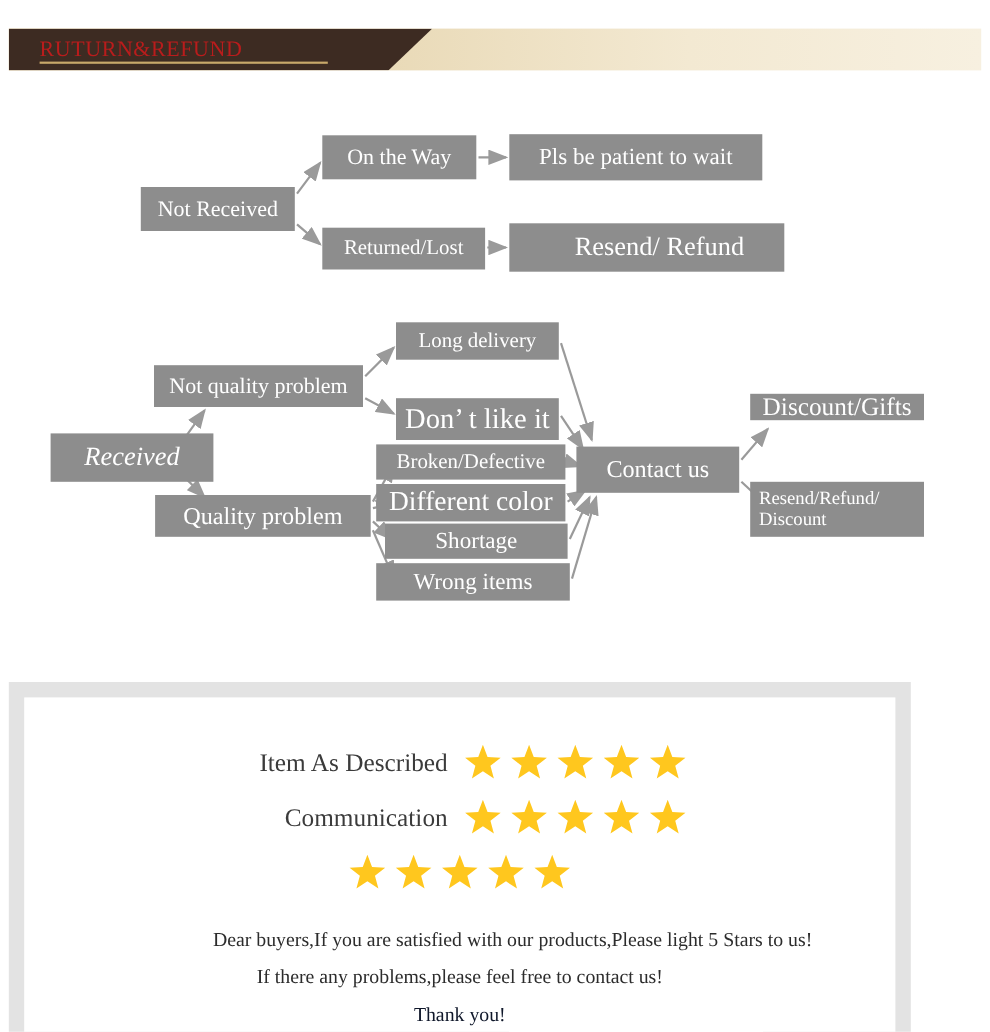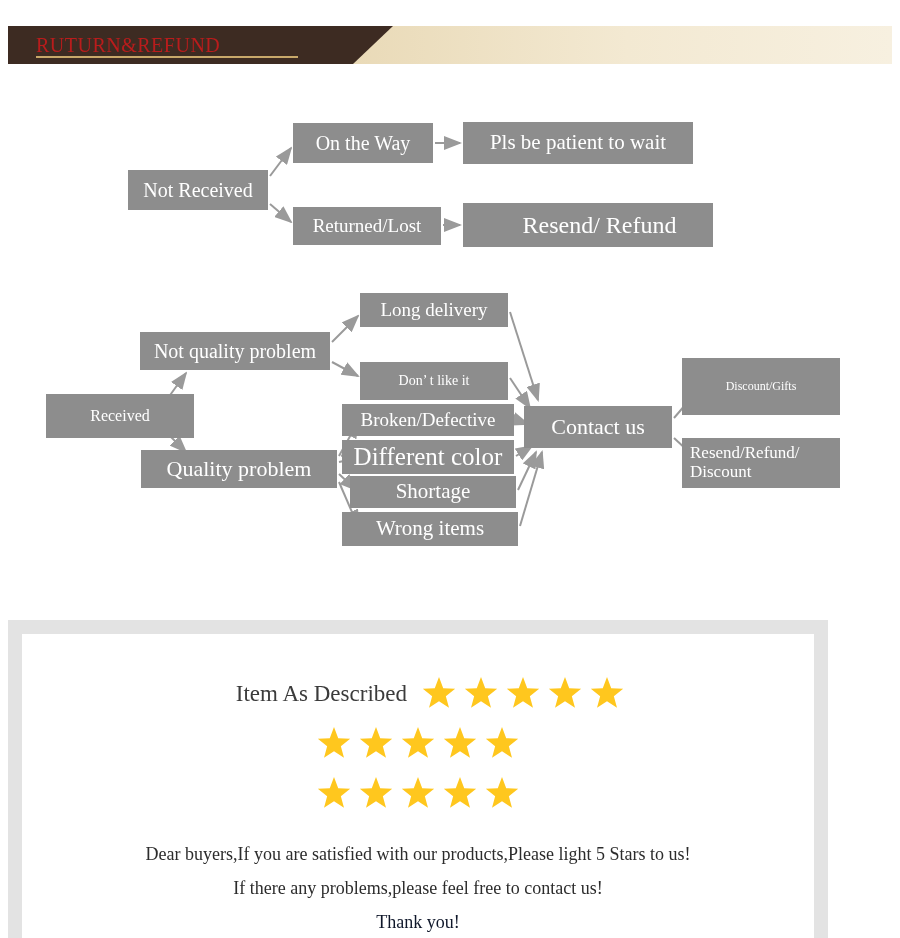--- a/index.html
+++ b/index.html
@@ -179,31 +179,31 @@
         <path d="M 666 340 L 690 312"></path>
         <path d="M 666 360 L 694 386"></path>
       </g>
   </svg>
   <div id="flow-nodes">
       <div class="node" style="left: 120px; top: 92px; width: 140px; height: 40px; font-size: 20px;">Not Received</div>
       <div class="node" style="left: 285px; top: 45px; width: 140px; height: 40px; font-size: 20px;">On the Way</div>
       <div class="node" style="left: 455px; top: 44px; width: 230px; height: 42px; font-size: 21px;">Pls be patient to wait</div>
       <div class="node" style="left: 285px; top: 129px; width: 148px; height: 38px; font-size: 19px;">Returned/Lost</div>
       <div class="node" style="left: 455px; top: 125px; width: 250px; height: 44px; font-size: 24px; padding-left: 31px;">Resend/ Refund</div>
-      <div class="node" style="left: 38px; top: 316px; width: 148px; height: 44px; font-size: 16px;">Received</div>
+      <div class="node" style="left: 38px; top: 316px; width: 148px; height: 44px; font-size: 24px; font-style: italic;">Received</div>
       <div class="node" style="left: 132px; top: 254px; width: 190px; height: 38px; font-size: 20px;">Not quality problem</div>
       <div class="node" style="left: 133px; top: 372px; width: 196px; height: 38px; font-size: 22px;">Quality problem</div>
       <div class="node" style="left: 352px; top: 215px; width: 148px; height: 34px; font-size: 19px;">Long delivery</div>
-      <div class="node" style="left: 352px; top: 284px; width: 148px; height: 38px; font-size: 14px;">Don’ t like it</div>
+      <div class="node" style="left: 352px; top: 284px; width: 148px; height: 38px; font-size: 26px;">Don’ t like it</div>
       <div class="node" style="left: 334px; top: 326px; width: 172px; height: 32px; font-size: 19px;">Broken/Defective</div>
       <div class="node" style="left: 334px; top: 362px; width: 172px; height: 34px; font-size: 25px;">Different color</div>
       <div class="node" style="left: 342px; top: 398px; width: 166px; height: 32px; font-size: 21px;">Shortage</div>
       <div class="node" style="left: 334px; top: 434px; width: 176px; height: 34px; font-size: 21px;">Wrong items</div>
       <div class="node" style="left: 516px; top: 328px; width: 148px; height: 42px; font-size: 22px;">Contact us</div>
-      <div class="node" style="left: 674px; top: 280px; width: 158px; height: 57px; font-size: 12px;">Discount/Gifts</div>
+      <div class="node" style="left: 674px; top: 280px; width: 158px; height: 24px; font-size: 23px;">Discount/Gifts</div>
       <div class="node left" style="left: 674px; top: 360px; width: 158px; height: 50px; font-size: 17px;">Resend/Refund/
 Discount</div>
     </div>
 </div>
 
 <div id="rating-card">
   <div id="rating-inner">
     <div id="rating-rows">
         <div class="rating-row" style="left: 0px; top: 42px; width: 100%; justify-content: center;">
           <div class="rating-label">Item As Described</div>
@@ -219,20 +219,21 @@
             </svg>
             <svg class="star" viewBox="0 0 36 36">
               <polygon points="18.00,1.00 22.23,12.18 34.17,12.75 24.85,20.22 27.99,31.75 18.00,25.20 8.01,31.75 11.15,20.22 1.83,12.75 13.77,12.18" fill="#ffc71e"></polygon>
             </svg>
             <svg class="star" viewBox="0 0 36 36">
               <polygon points="18.00,1.00 22.23,12.18 34.17,12.75 24.85,20.22 27.99,31.75 18.00,25.20 8.01,31.75 11.15,20.22 1.83,12.75 13.77,12.18" fill="#ffc71e"></polygon>
             </svg>
           </div>
         </div>
         <div class="rating-row" style="left: 0px; top: 92px; width: 100%; justify-content: center;">
+          <div class="rating-label">Communication</div>
           <div class="stars">
             <svg class="star" viewBox="0 0 36 36">
               <polygon points="18.00,1.00 22.23,12.18 34.17,12.75 24.85,20.22 27.99,31.75 18.00,25.20 8.01,31.75 11.15,20.22 1.83,12.75 13.77,12.18" fill="#ffc71e"></polygon>
             </svg>
             <svg class="star" viewBox="0 0 36 36">
               <polygon points="18.00,1.00 22.23,12.18 34.17,12.75 24.85,20.22 27.99,31.75 18.00,25.20 8.01,31.75 11.15,20.22 1.83,12.75 13.77,12.18" fill="#ffc71e"></polygon>
             </svg>
             <svg class="star" viewBox="0 0 36 36">
               <polygon points="18.00,1.00 22.23,12.18 34.17,12.75 24.85,20.22 27.99,31.75 18.00,25.20 8.01,31.75 11.15,20.22 1.83,12.75 13.77,12.18" fill="#ffc71e"></polygon>
             </svg>
@@ -258,18 +259,18 @@
             <svg class="star" viewBox="0 0 36 36">
               <polygon points="18.00,1.00 22.23,12.18 34.17,12.75 24.85,20.22 27.99,31.75 18.00,25.20 8.01,31.75 11.15,20.22 1.83,12.75 13.77,12.18" fill="#ffc71e"></polygon>
             </svg>
             <svg class="star" viewBox="0 0 36 36">
               <polygon points="18.00,1.00 22.23,12.18 34.17,12.75 24.85,20.22 27.99,31.75 18.00,25.20 8.01,31.75 11.15,20.22 1.83,12.75 13.77,12.18" fill="#ffc71e"></polygon>
             </svg>
           </div>
         </div>
       </div>
     <div id="rating-messages">
-        <div class="msg" style="top: 210px;">Dear buyers,If you are satisfied with our products,Please light 5 Stars to us!</div>
+        <div class="msg" style="top: 210px; padding-left: 48px;">Dear buyers,If you are satisfied with our products,Please light 5 Stars to us!</div>
         <div class="msg" style="top: 244px;">If there any problems,please feel free to contact us!</div>
         <div class="msg thanks" style="top: 278px;">Thank you!</div>
       </div>
   </div>
 </div>
 
 </body></html>

